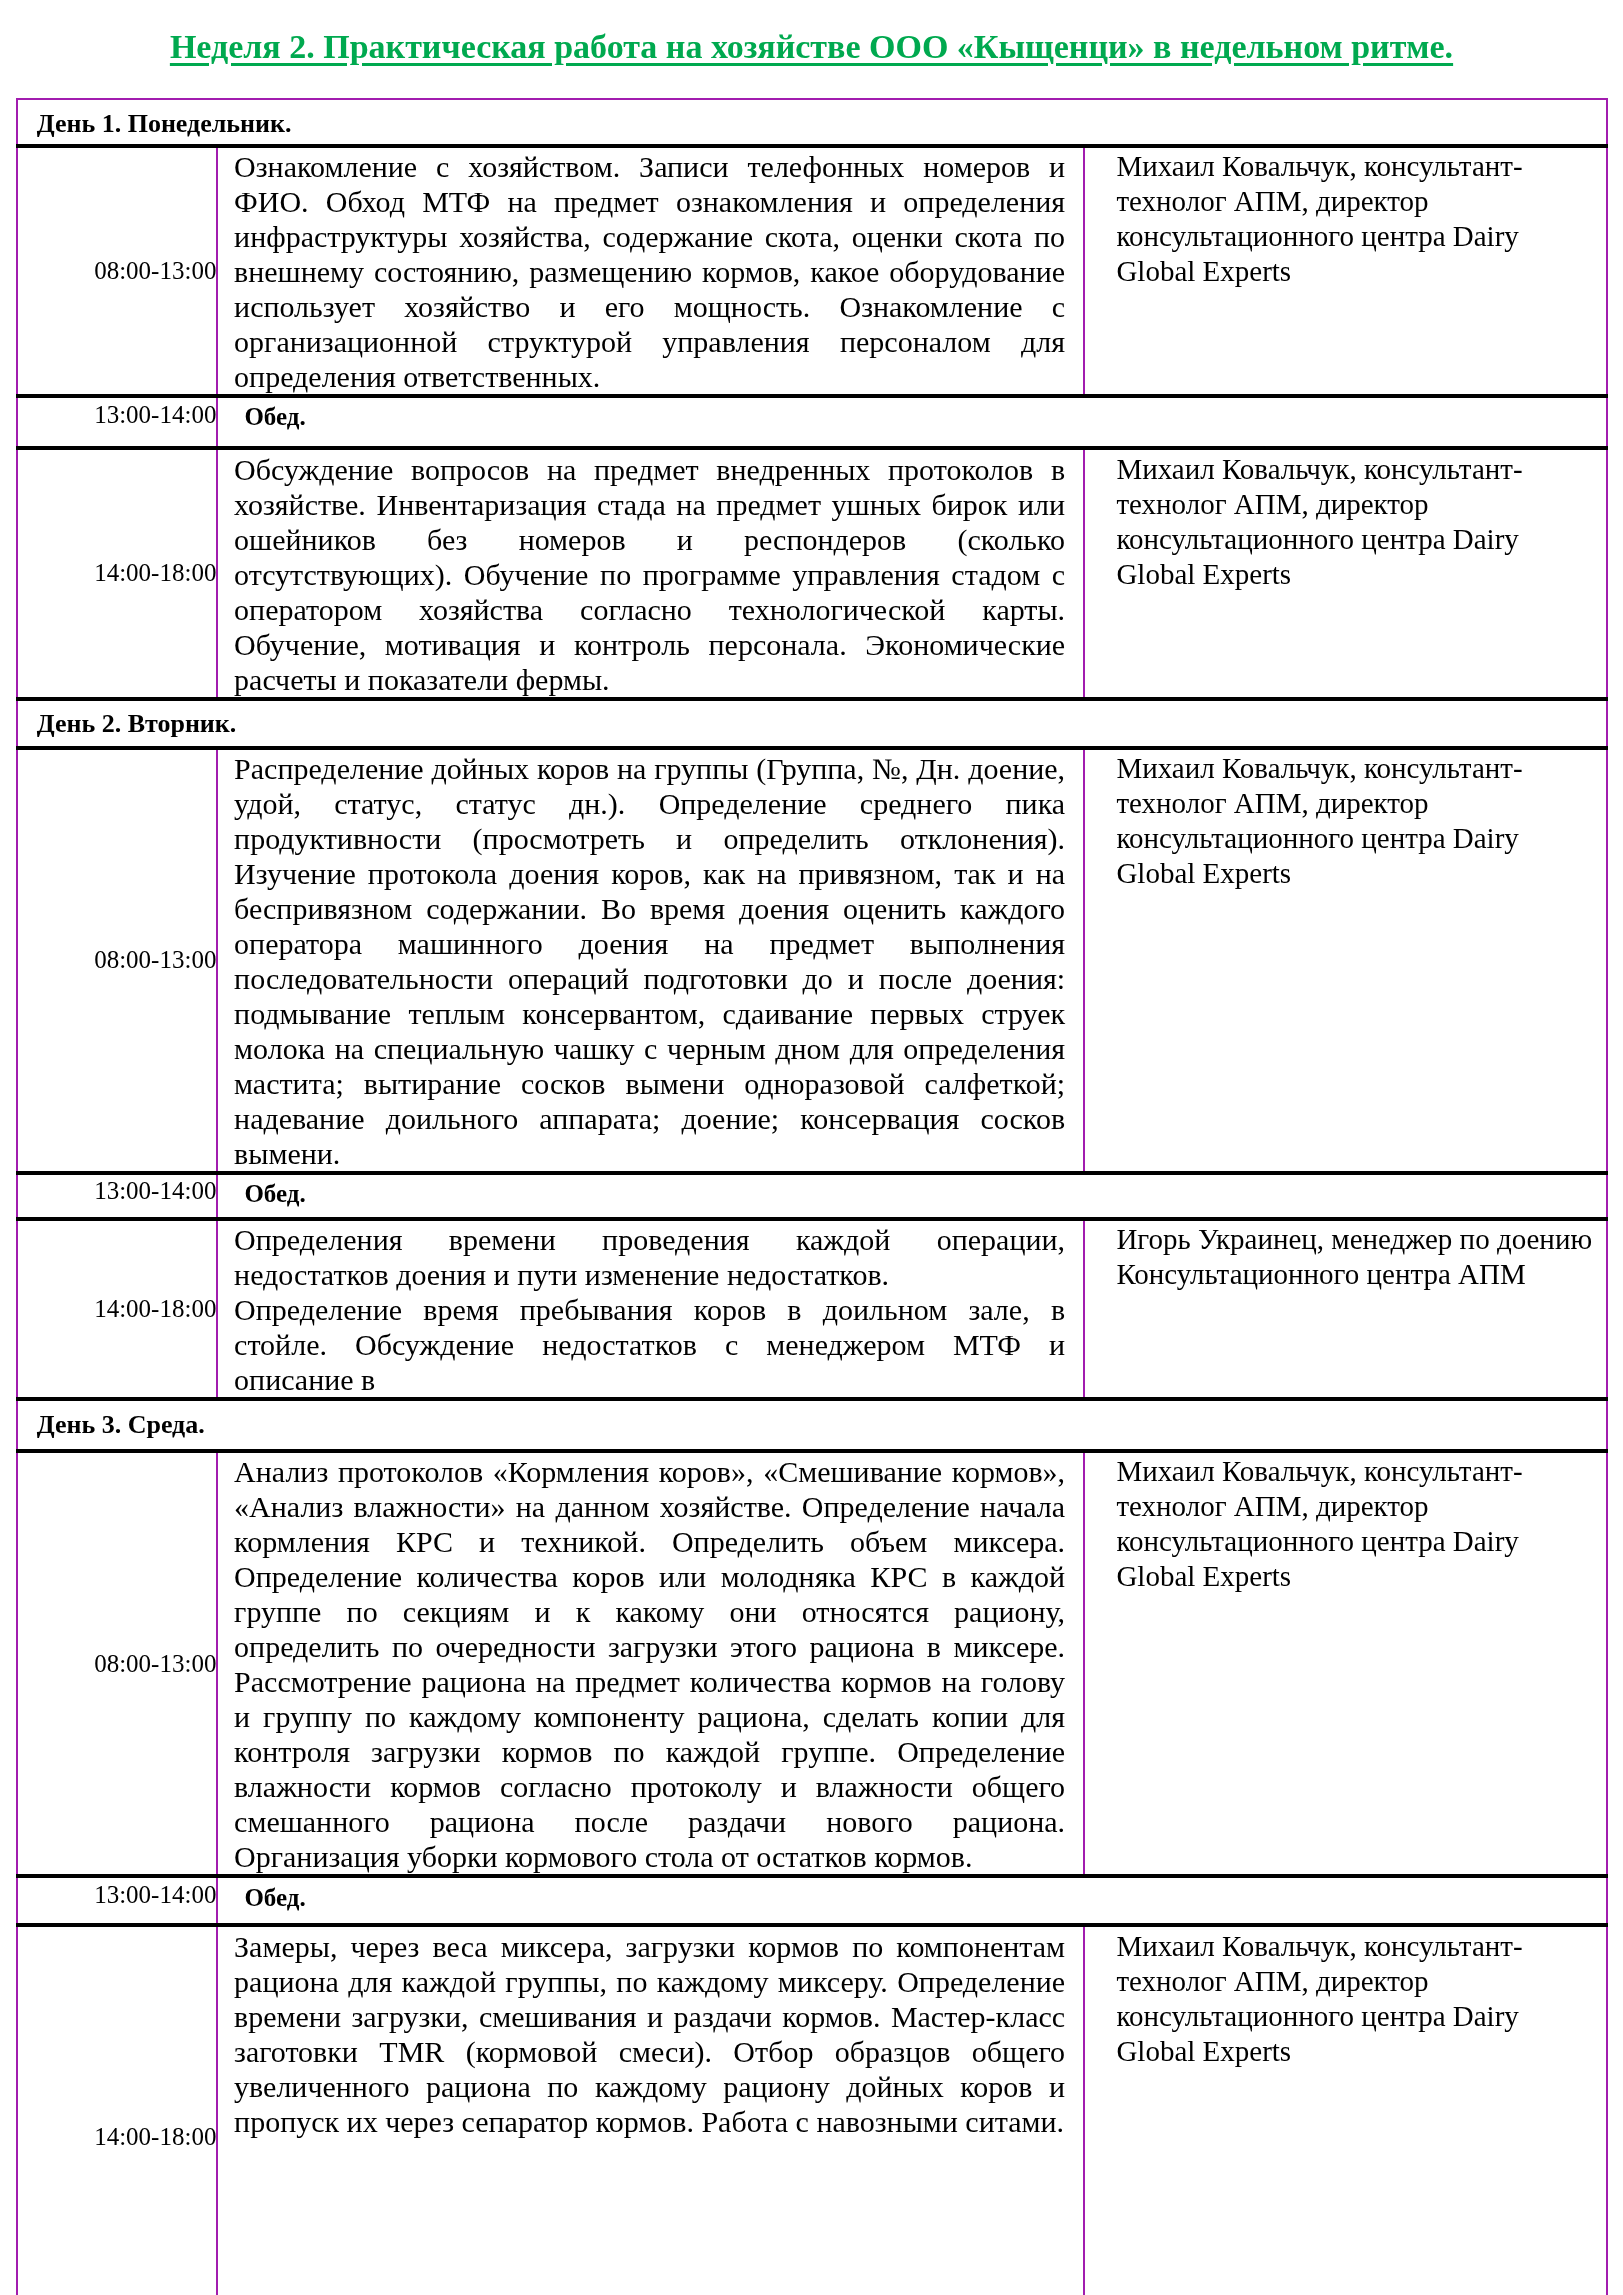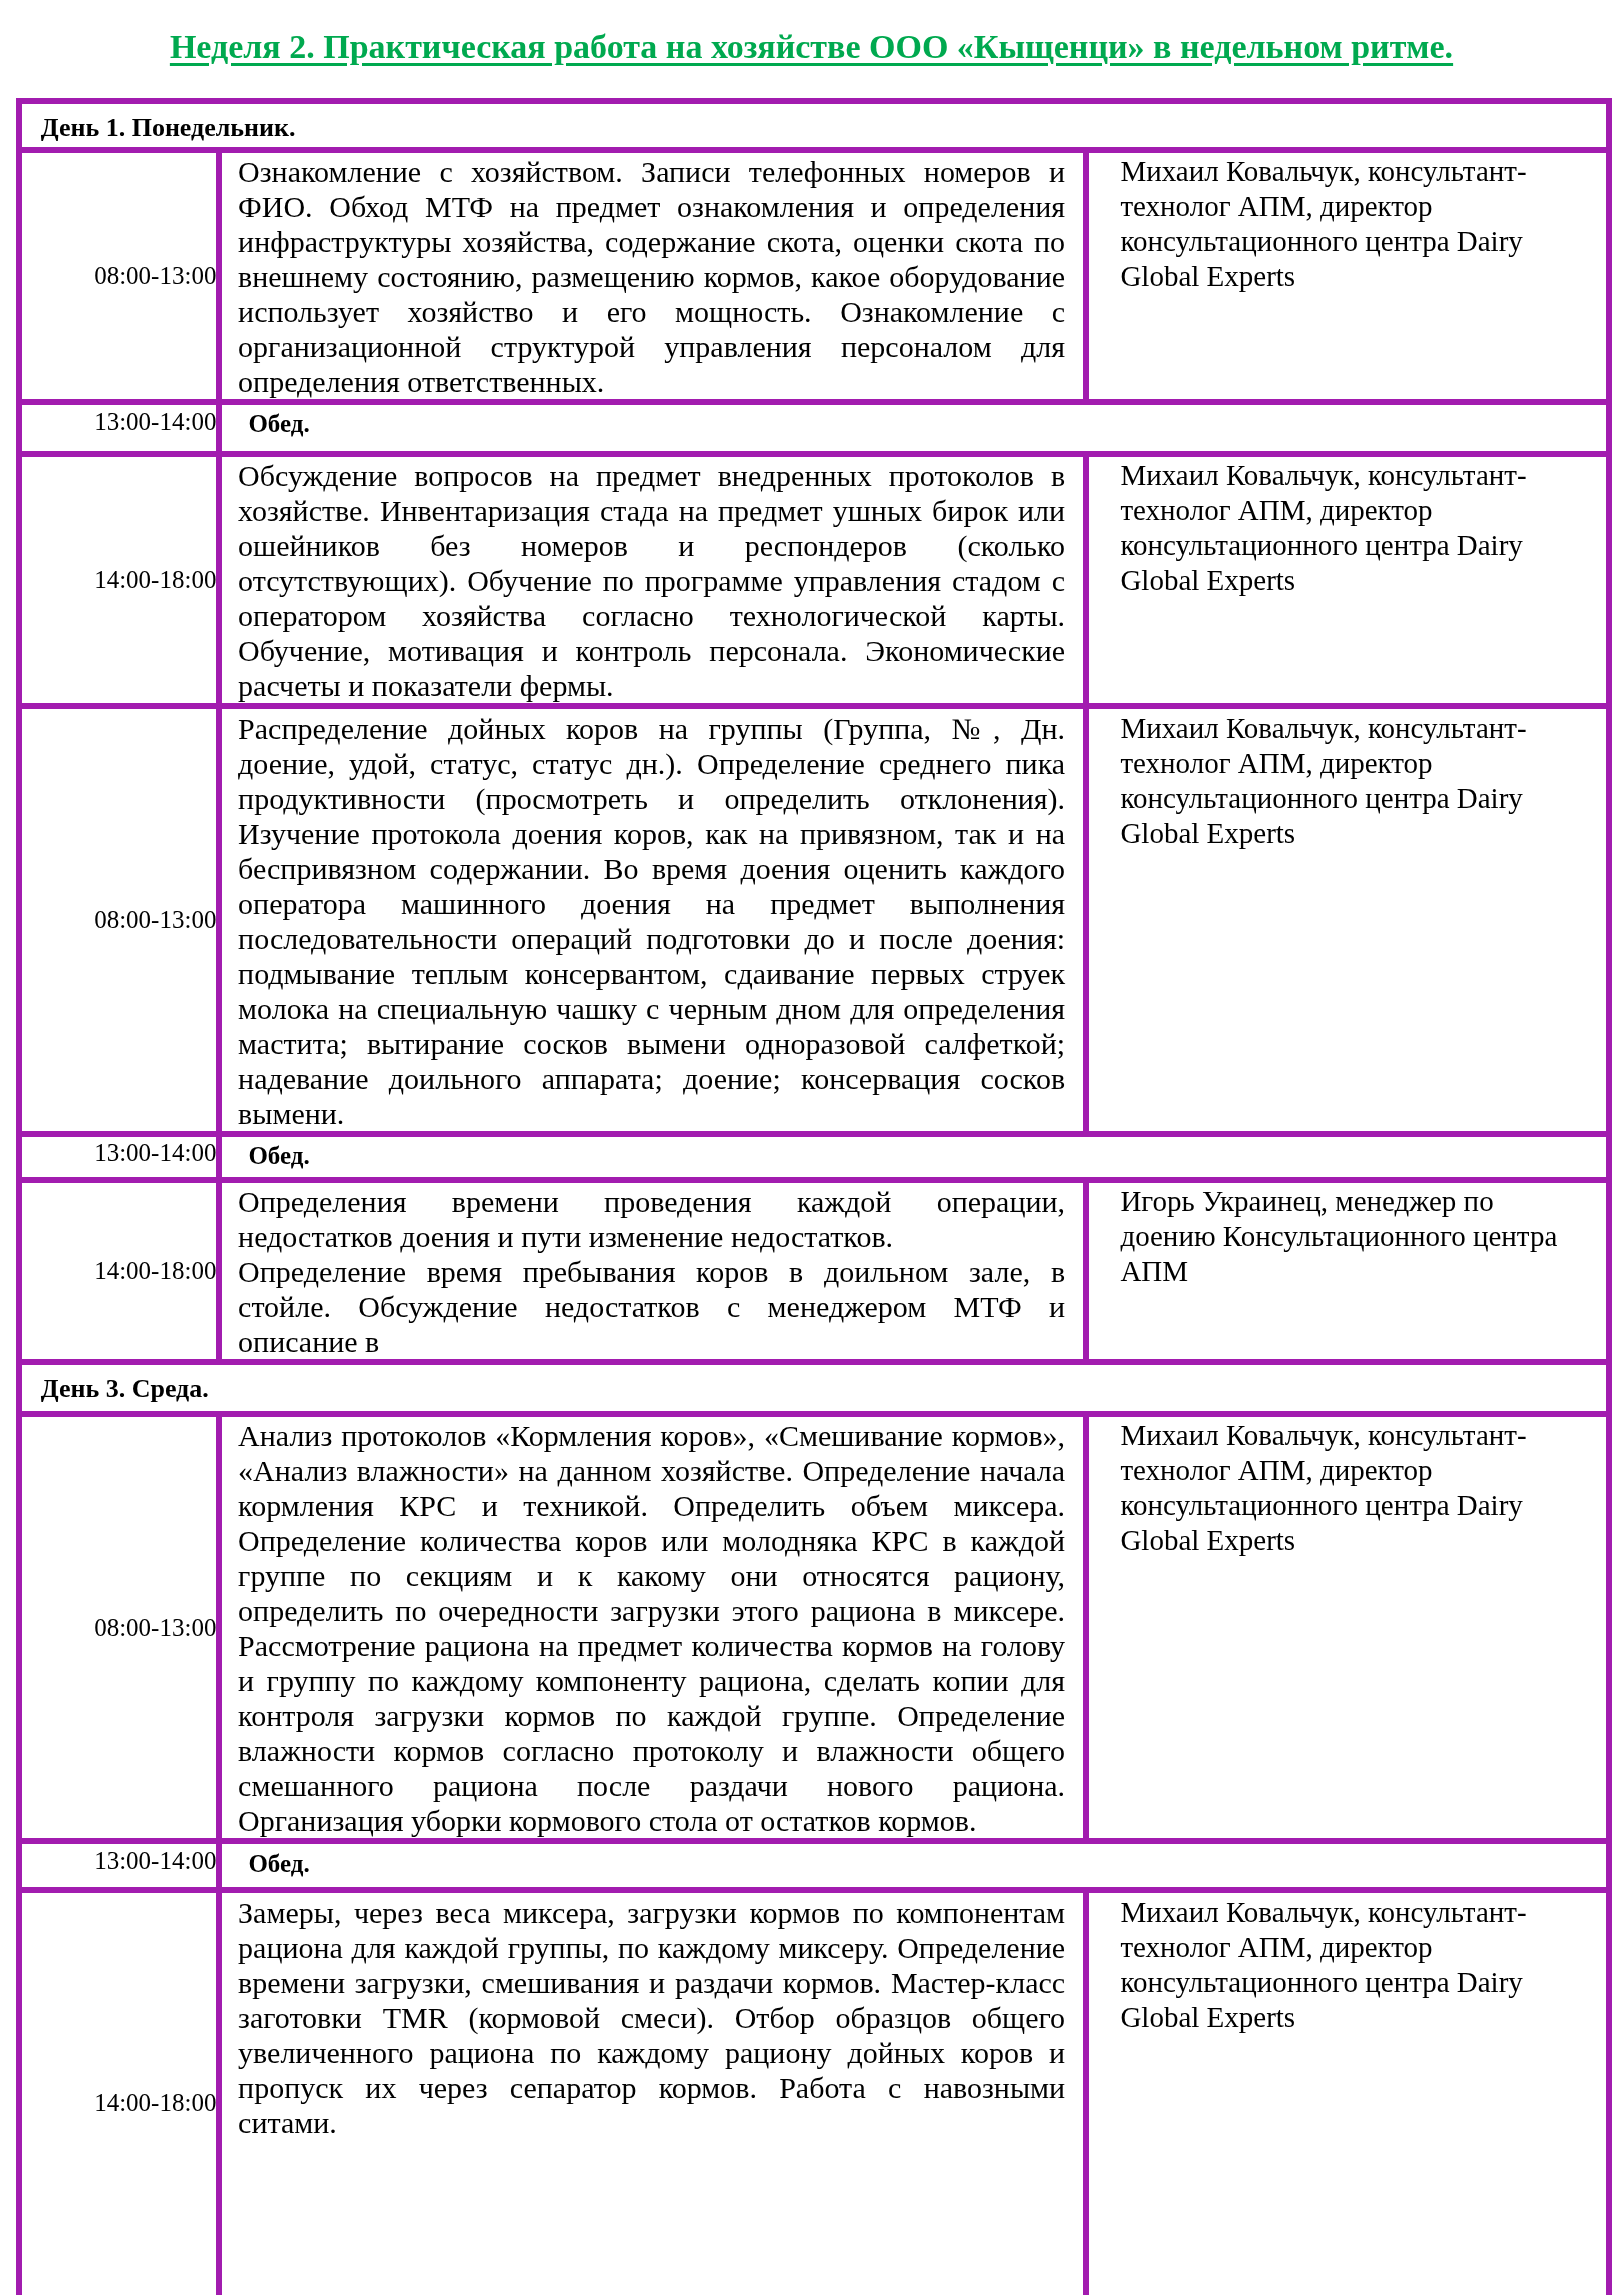--- a/index.html
+++ b/index.html
@@ -7,21 +7,21 @@
          font-family: "Liberation Serif", "DejaVu Serif", serif; color: #000; }
   .title {
     position: absolute; left: 0; top: 26px; width: 1623px; text-align: center;
     font-weight: bold; font-size: 34px; line-height: 42px; color: #00a94f;
     text-decoration: underline; text-decoration-thickness: 3.3px; text-underline-offset: 5.2px;
   }
   table.schedule {
     position: absolute; left: 16.4px; top: 98px; width: 1590px;
     border-collapse: collapse; table-layout: fixed;
   }
-  table.schedule td { border: 6px solid #a21caf; vertical-align: top; padding: 0; }
+  table.schedule td { border: 2px solid #a21caf; vertical-align: top; padding: 0; }
   table.schedule tr.thick-top td { border-top: 4.6px solid #000; }
   col.c-time { width: 200px; }
   col.c-desc { width: 867px; }
   col.c-resp { width: 523px; }
   td.day-header { font-weight: bold; font-size: 26px; line-height: 39px; padding: 3.9px 0 0 18.3px !important; }
   td.time { text-align: right; vertical-align: middle !important; font-size: 25px; }
   td.time.lunch-time { vertical-align: top !important; padding-top: 2.6px !important; }
   td.desc { font-size: 30px; line-height: 35px; text-align: justify; padding: 1.3px 18.3px 0 15.7px !important; hyphens: manual; }
   td.lunch { font-weight: bold; font-size: 25px; padding: 5.2px 0 0 26px !important; }
   td.resp { font-size: 29px; line-height: 35px; padding: 1.3px 13px 0 31px !important; }
@@ -52,20 +52,23 @@
   <tr class="thick-top" style="height:52px">
     <td class="time lunch-time">13:00-14:00</td>
     <td colspan="2" class="lunch">Обед.</td>
   </tr>
   <tr class="thick-top" style="height:226px">
     <td class="time">14:00-18:00</td>
     <td class="desc">Обсуждение вопросов на предмет внедренных протоколов в хозяйстве. Инвентаризация стада на предмет ушных бирок или ошейников без номеров и респондеров (сколько отсутствующих). Обучение по программе управления стадом с оператором хозяйства согласно технологической карты. Обучение, мотивация и контроль персонала. Экономические расчеты и показатели фермы.</td>
     <td class="resp">Михаил Ковальчук, консультант-технолог АПМ, директор консультационного центра Dairy Global Experts</td>
   </tr>
 
+  <tr class="thick-top" style="height:49px">
+    <td colspan="3" class="day-header">День 2. Вторник.</td>
+  </tr>
   <tr class="thick-top" style="height:353px">
     <td class="time">08:00-13:00</td>
     <td class="desc">Распределение дойных коров на группы (Группа, №, Дн. доение, удой, статус, статус дн.). Определение среднего пика продуктивности (просмотреть    и определить отклонения). Изучение протокола доения коров, как на привязном, так и на беспривязном содержании. Во время доения оценить каждого оператора машинного доения на предмет выполнения последовательности операций подготовки до и после доения: подмывание теплым консервантом, сдаивание первых струек молока на специальную чашку с черным дном для определения мастита; вытирание сосков вымени одноразовой салфеткой; надевание доильного аппарата; доение; консервация сосков вымени.</td>
     <td class="resp">Михаил Ковальчук, консультант-технолог АПМ, директор консультационного центра Dairy Global Experts</td>
   </tr>
   <tr class="thick-top" style="height:46px">
     <td class="time lunch-time">13:00-14:00</td>
     <td colspan="2" class="lunch">Обед.</td>
   </tr>
   <tr class="thick-top" style="height:180px">

